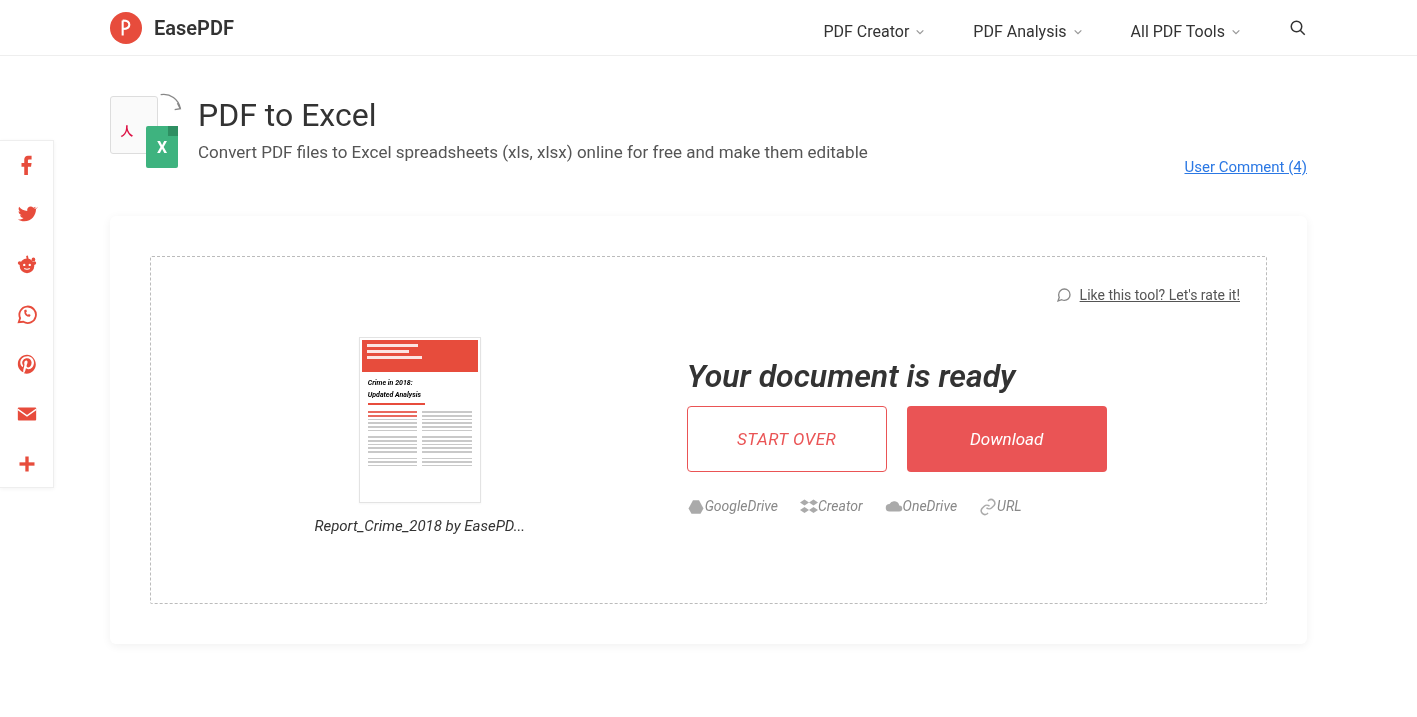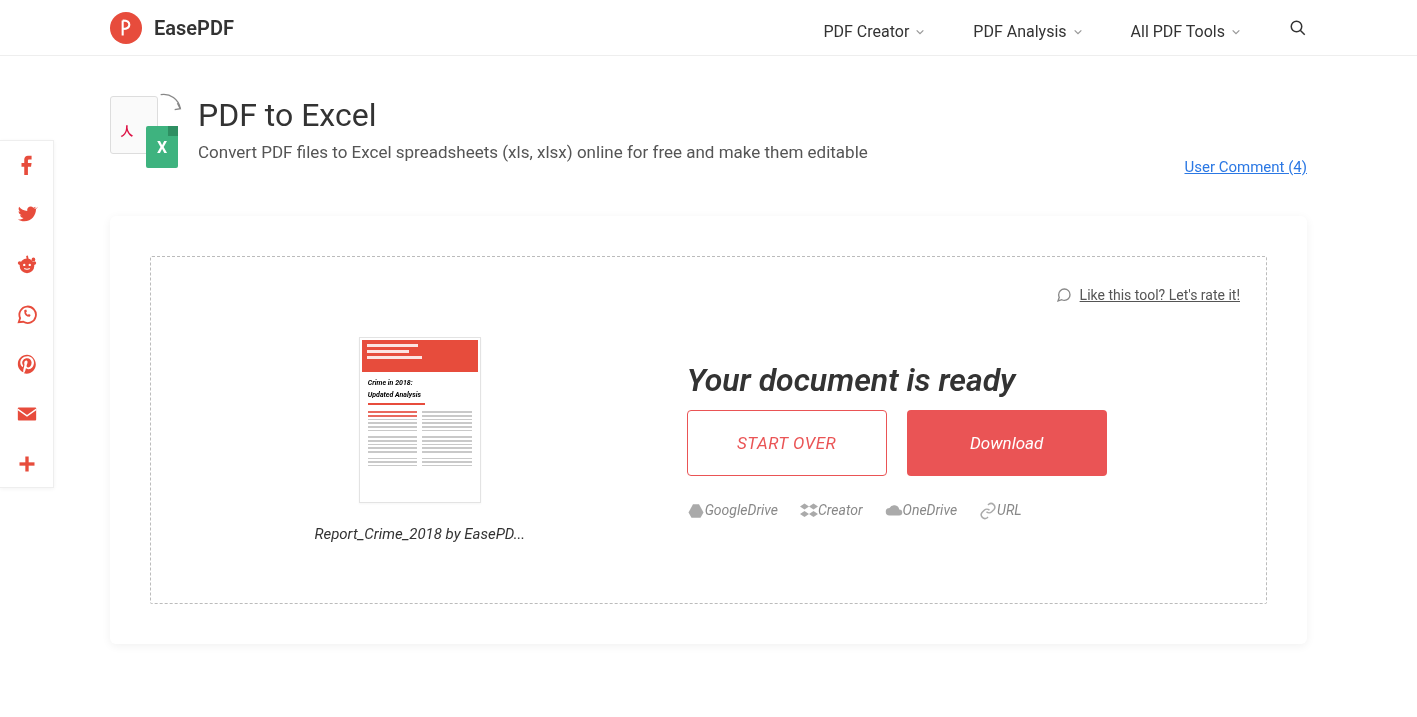--- a/index.html
+++ b/index.html
@@ -271,21 +271,21 @@
     }
     .doc-thumb-textline {
       height: 1.5px;
       background: #c9c9c9;
       margin-bottom: 2.2px;
     }
     .doc-thumb-textline.red {
       background: #e96a5f;
     }
     .filename {
-      margin-top: 22px;
+      margin-top: 14px;
       font-size: 15px;
       color: #333;
       max-width: 220px;
       white-space: nowrap;
       overflow: hidden;
       text-overflow: ellipsis;
       text-align: center;
     }
     .action-col {
       flex: 1;

